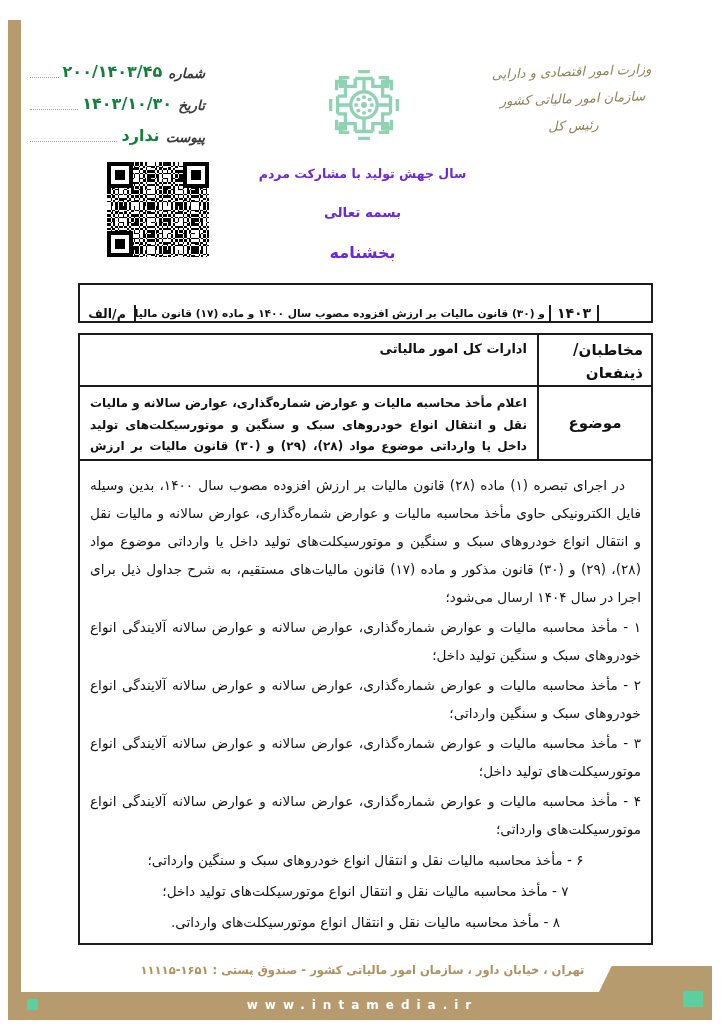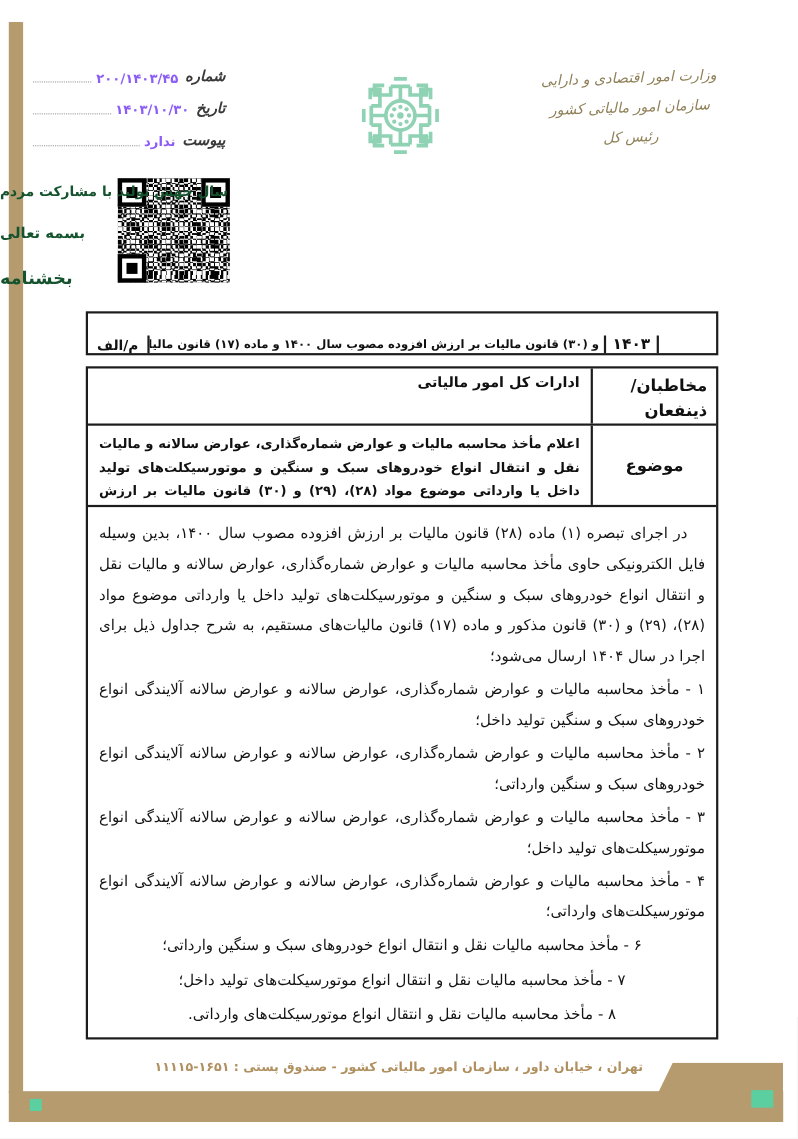--- a/index.html
+++ b/index.html
@@ -49,21 +49,21 @@
   }
   
   .hdr-fields{
     position:absolute;right:520px;left:48px;top:62px;width:175px;
   }
   .hdr-row{display:flex;align-items:flex-end;margin-bottom:13px;}
   .hdr-label{
     font-size:13.5px;font-weight:bold;font-style:italic;color:#3a3a3a;
     margin-left:6px;white-space:nowrap;
   }
-  .hdr-value{font-size:12px;font-weight:bold;color:#8b5cf6;white-space:nowrap;margin-left:4px;}
+  .hdr-value{font-size:16px;font-weight:bold;color:#15803d;white-space:nowrap;margin-left:4px;}
   .hdr-dots{flex:1;border-bottom:1.5px dotted #9a9a9a;margin-bottom:3px;min-width:10px;}
   .logo-wrap{position:absolute;left:305px;top:56px;width:118px;height:100px;text-align:center;}
   .calligraphy{
     position:absolute;left:440px;right:20px;top:58px;
     text-align:center;color:#8f8058;font-style:italic;
     transform:rotate(-2deg);
   }
   .calligraphy div{font-size:13px;line-height:27px;white-space:nowrap;}
   .qr{
     position:absolute;left:107px;top:162px;width:102px;height:95px;
@@ -71,21 +71,21 @@
       repeating-conic-gradient(#000 0 25%,#fff 0 50%) 0 0/8px 8px,
       repeating-conic-gradient(#000 0 25%,#fff 0 50%) 0 0/11px 11px;
     background-blend-mode:difference;
     outline:4px solid #fff;
   }
   .qr .finder{position:absolute;width:18px;height:18px;border:4px solid #000;background:#fff;}
   .qr .finder::after{content:"";position:absolute;left:4px;top:4px;width:10px;height:10px;background:#000;}
   .qr .f-tl{left:0;top:0;}
   .qr .f-tr{right:0;top:0;}
   .qr .f-bl{left:0;bottom:0;}
-  .center-line{position:absolute;left:0;right:0;text-align:left;font-weight:bold;color:#14532d;}
+  .center-line{position:absolute;left:0;right:0;text-align:center;font-weight:bold;color:#6d28d9;}
   .slogan{top:166px;font-size:12.5px;}
   .bismillah{top:204px;font-size:13.5px;}
   .doc-type{top:243px;font-size:16px;}
   
   .t1{
     position:absolute;left:78px;top:283px;width:575px;height:40px;
     border:2px solid #1c1c1c;box-sizing:border-box;
     display:flex;align-items:stretch;background:#fff;
   }
   .t1 > div{
@@ -226,14 +226,15 @@
       <p class="item-center">۷ - مأخذ محاسبه مالیات نقل و انتقال انواع موتورسیکلت‌های تولید داخل؛</p>
       <p class="item-center">۸ - مأخذ محاسبه مالیات نقل و انتقال انواع موتورسیکلت‌های وارداتی.</p>
     </div>
   </div>
 
   <div class="footer-address">تهران ، خیابان داور ، سازمان امور مالیاتی کشور - صندوق پستی : ۱۶۵۱-۱۱۱۱۵</div>
   <div class="footer-band"></div>
   <div class="footer-band-right"></div>
   <div class="green-sq-left"></div>
   <div class="green-sq-right"></div>
+  <div class="website">www.intamedia.ir</div>
 
 </div>
 
 </body></html>

